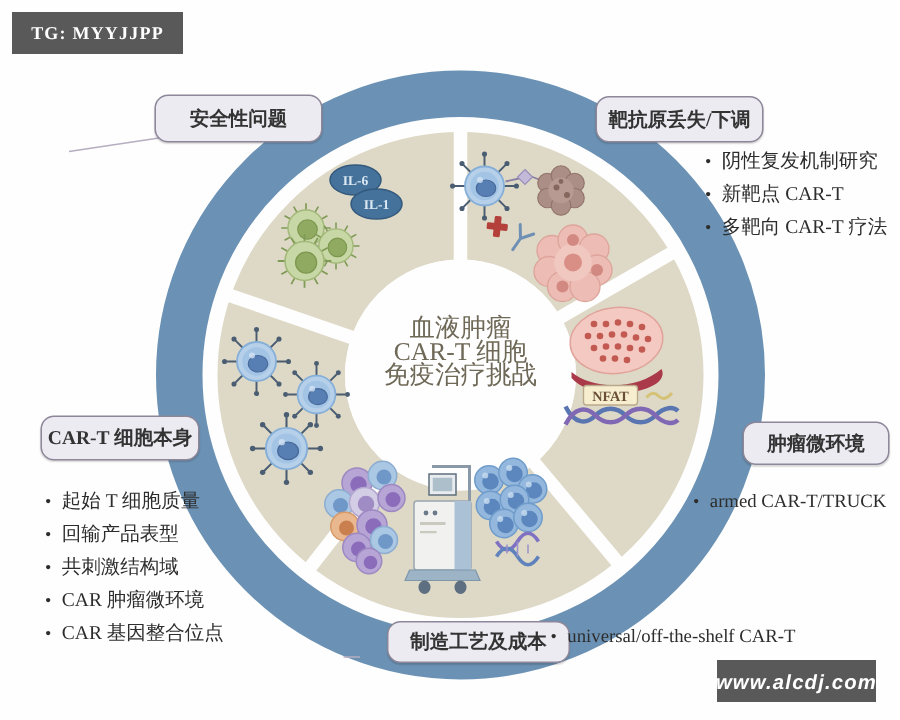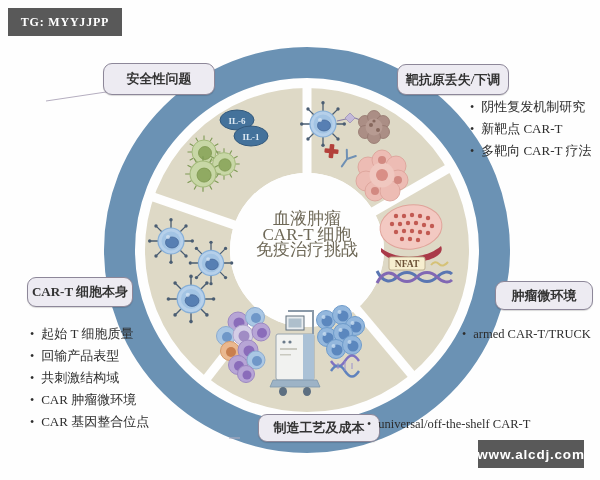--- a/index.html
+++ b/index.html
@@ -13,21 +13,21 @@
            font-size:13px;color:#2d2d2d;}
   .bullets li{line-height:22px;white-space:nowrap;}
   .bullets li::before{content:"•";margin-right:7px;font-size:12px;}
   .bullets.en{font-size:12.5px;}
   .center-txt{position:absolute;left:227px;top:211px;width:160px;text-align:center;
               font-size:17px;line-height:15.5px;color:#6e6857;}
   .wm{position:absolute;background:#595959;color:#fff;display:flex;align-items:center;
       justify-content:center;font-family:"Liberation Sans","DejaVu Sans",sans-serif;
       font-weight:bold;letter-spacing:.8px;}
   #wm-top{left:8px;top:8px;width:114px;height:28px;font-size:12px;font-family:Liberation Serif, serif;}
-  #wm-bottom{left:478px;top:440px;width:106px;height:28px;font-size:13.5px;}
+  #wm-bottom{left:478px;top:440px;width:106px;height:28px;font-size:13.5px;font-style:italic;}
 </style>
 </head>
 <body>
 
 <div id="stage">
 
   <svg id="diagram" width="600" height="480" viewBox="0 0 600 480">
     <defs>
       <g id="spikes8">
         <path d="M13 0L20 0M9.2 9.2L14.1 14.1M0 13L0 20M-9.2 9.2L-14.1 14.1M-13 0L-20 0M-9.2 -9.2L-14.1 -14.1M0 -13L0 -20M9.2 -9.2L14.1 -14.1" stroke="#4a5d72" stroke-width="1.3" fill="none"></path>

